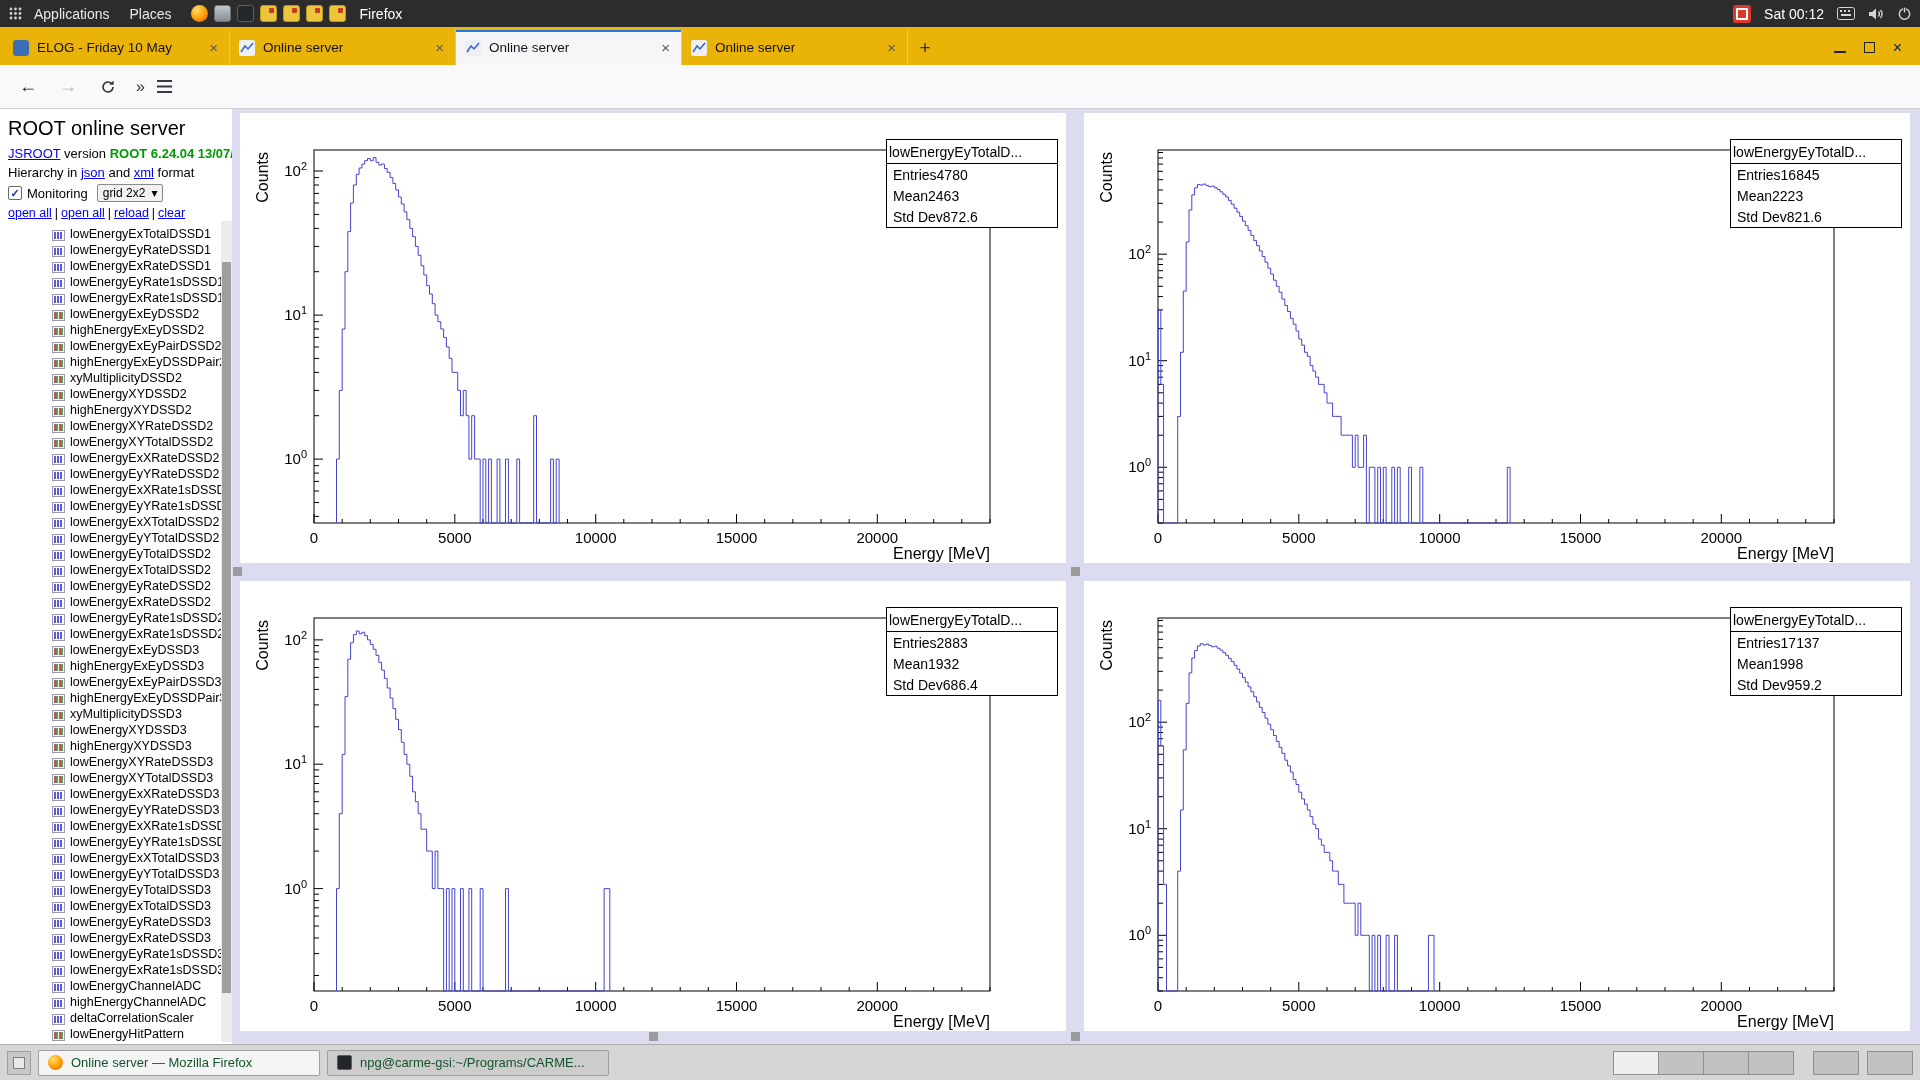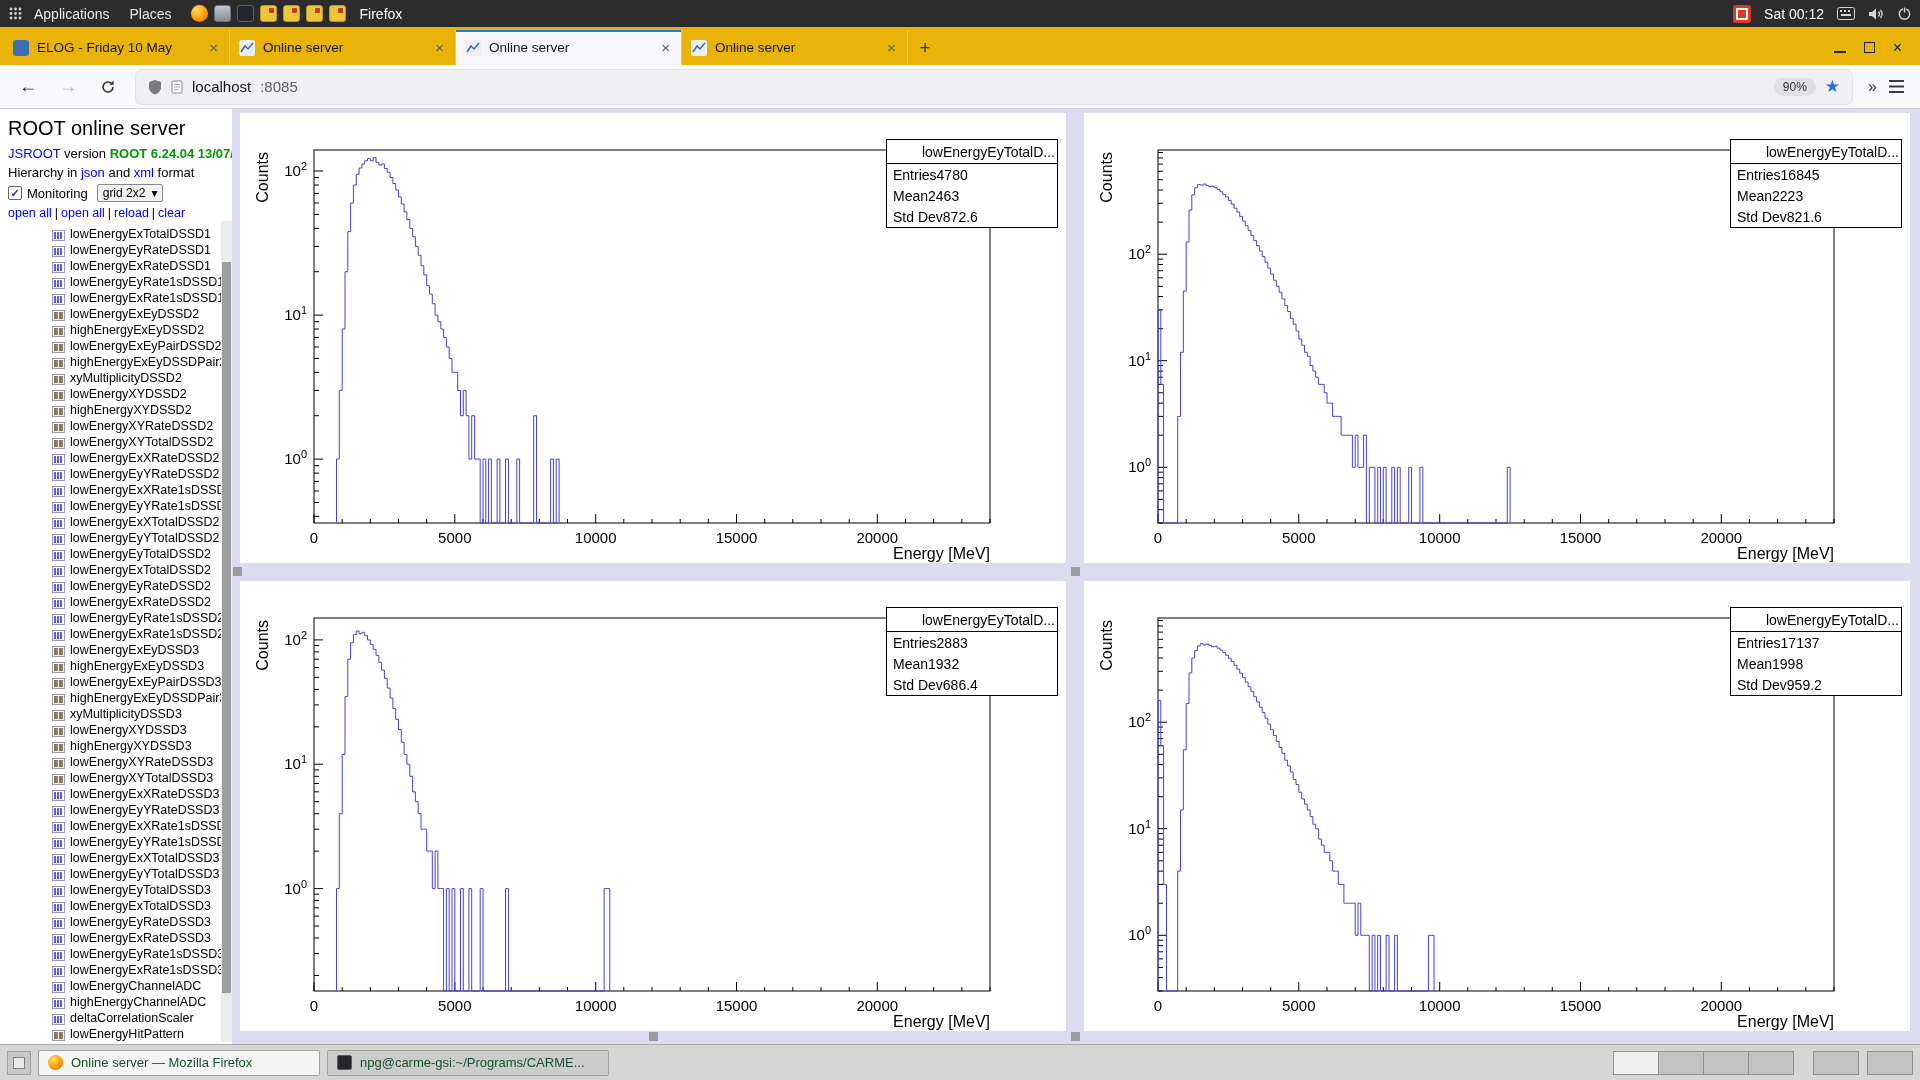--- a/index.html
+++ b/index.html
@@ -53,21 +53,21 @@
   .star{color:#2c6ce0;font-size:17px}
   .nav-right{display:flex;align-items:center;gap:12px;padding:0 4px;color:#333;font-size:16px}
 
   
   .content{flex:1;display:flex;min-height:0}
 
   .sidebar{width:272px;background:#fff;position:relative;overflow:hidden;
     padding:6px 12px 0 8px;white-space:nowrap}
   .sb-title{font-size:20px;font-weight:500;color:#000;margin:2px 0 6px 0}
   .sb-banner,.sb-line{font-size:13px;color:#000;margin-bottom:4px}
-  .link{color:#0000ee;cursor:pointer}
+  .link{color:#0000ee;text-decoration:underline;cursor:pointer}
   .ver{color:#009a00;font-weight:bold}
   .sb-monitor{display:flex;align-items:center;gap:5px;font-size:13px;margin:3px 0 4px 0}
   .checkbox{width:14px;height:14px;border:1px solid #6a6a6a;background:#fff;border-radius:2px;
     display:inline-flex;align-items:center;justify-content:center;font-size:11px;color:#1a3fb4;font-weight:bold}
   .select{border:1px solid #8a8a8a;background:#f2f2f2;border-radius:2px;padding:1px 5px;
     font-size:12px;display:inline-flex;align-items:center;gap:6px;margin-left:4px}
   .sb-actions{font-size:12.5px;margin-bottom:5px}
   .sb-actions a+a::before{content:" | ";color:#000;text-decoration:none;display:inline-block;padding:0 3px}
   .tree-list{margin-top:2px}
   .tree-row{display:flex;align-items:flex-end;gap:5px;height:16px;padding-left:44px;
@@ -82,21 +82,21 @@
   .main{flex:1;background:#dcdcf0;position:relative;display:grid;
     grid-template-columns:826px 826px;grid-template-rows:450px 450px;
     gap:18px;padding:4px 10px 12px 8px}
   .cell{background:#fff;position:relative}
   .plot-svg{display:block}
   .plot-svg text{fill:#000}
   .plot-svg .tick{font-size:15px}
   .plot-svg .atitle{font-size:16px}
   .stats{position:absolute;top:26px;right:8px;width:172px;background:#fff;border:1px solid #000;
     font-size:14px;color:#000}
-  .stats-title{text-align:right;padding:4px 2px 3px;border-bottom:1px solid #000;
+  .stats-title{text-align:left;padding:4px 2px 3px;border-bottom:1px solid #000;
     white-space:nowrap;overflow:hidden}
   .stats-row{display:flex;padding:3px 6px 2px}
   .handle{position:absolute;width:9px;height:9px;background:#9b9b9b;z-index:5}
 
   
   .taskbar{flex:0 0 36px;background:#d6d6d6;border-top:1px solid #aeaeae;display:flex;
     align-items:center;gap:7px;padding:0 7px;font-size:13px;color:#14532d}
   .tb-mini{width:24px;height:24px;border:1px solid #9f9f9f;background:#c8c8c8;position:relative}
   .tb-mini::after{content:"";position:absolute;inset:5px;border:1px solid #7d7d7d;background:#e9e9e9}
   .tb-btn{height:26px;border:1px solid #9f9f9f;background:#cccccc;border-radius:2px;display:flex;
@@ -208,35 +208,20 @@
 
   <div class="navbar">
     <span class="nav-btn">←</span>
     <span class="nav-btn fwd">→</span>
     <span class="nav-btn">
       <svg width="16" height="16" viewBox="0 0 16 16">
         <path d="M13 8a5 5 0 1 1-1.6-3.7" fill="none" stroke="#333" stroke-width="1.6"></path>
         <path d="M13.6 1.5 v4.2 h-4.2 z" fill="#333"></path>
       </svg>
     </span>
-    <div class="urlbar">
-      <svg width="14" height="16" viewBox="0 0 14 16">
-        <path d="M7 1 L13 3 V8 C13 12 10 14.5 7 15.5 C4 14.5 1 12 1 8 V3 Z" fill="#7a7a80"></path>
-      </svg>
-      <svg width="12" height="14" viewBox="0 0 12 14">
-        <rect x="1" y="1" width="10" height="12" rx="1" fill="#fff" stroke="#88888e"></rect>
-        <line x1="3" y1="4.5" x2="9" y2="4.5" stroke="#a5a5ab"></line>
-          <line x1="3" y1="7" x2="9" y2="7" stroke="#a5a5ab"></line>
-          <line x1="3" y1="9.5" x2="7" y2="9.5" stroke="#a5a5ab"></line>
-      </svg>
-      <span class="url-text">localhost</span>
-        <span class="url-text url-port">:8085</span>
-      <span class="zoom-pill">90%</span>
-      <span class="star">★</span>
-    </div>
     <div class="nav-right">
       <span>»</span>
       <svg width="15" height="13" viewBox="0 0 15 13">
         <g fill="#3a3a3e">
             <rect y="0" width="15" height="2"></rect>
             <rect y="5.5" width="15" height="2"></rect>
             <rect y="11" width="15" height="2"></rect>
           </g>
       </svg>
     </div>

